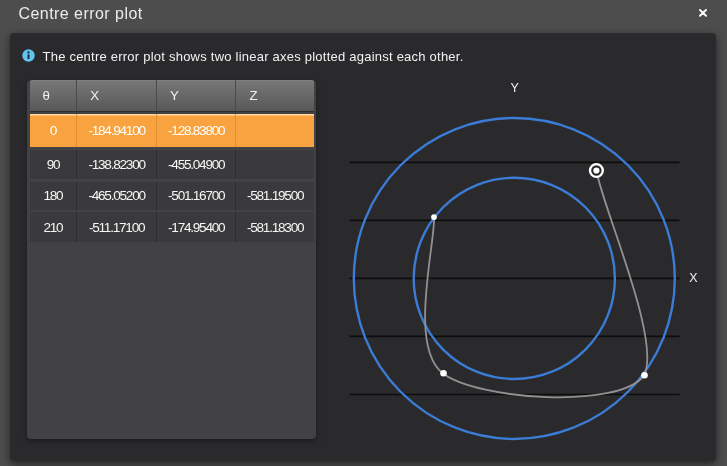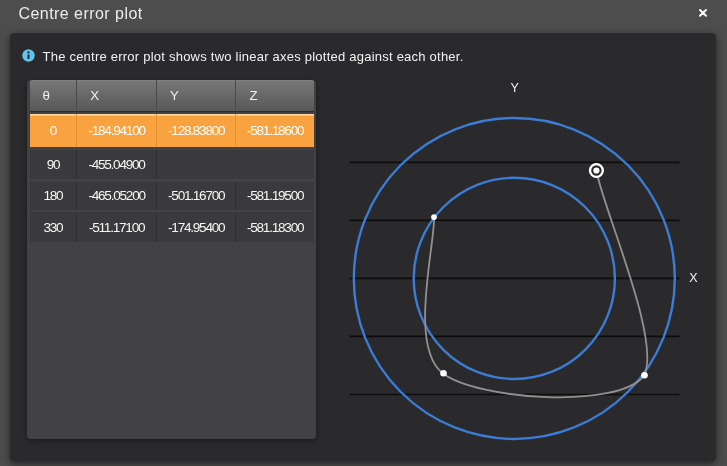--- a/index.html
+++ b/index.html
@@ -40,34 +40,34 @@
     <div class="thead">
       <div class="hc w0">θ</div>
       <div class="hc w1">X</div>
       <div class="hc w2">Y</div>
       <div class="hc w3">Z</div>
     </div>
     <div class="row orow" style="top:34px;">
       <div class="c w0">0</div>
       <div class="c w1">-184.94100</div>
       <div class="c w2">-128.83800</div>
-      <div class="c w3">-581.18600</div>
     </div>
     <div class="row drow" style="top:70.2px;">
       <div class="c w0">90</div>
+      <div class="c w1">-138.82300</div>
       <div class="c w2">-455.04900</div>
     </div>
     <div class="row drow" style="top:102.4px;height:27.8px;">
       <div class="c w0">180</div>
       <div class="c w1">-465.05200</div>
       <div class="c w2">-501.16700</div>
       <div class="c w3">-581.19500</div>
     </div>
     <div class="row drow" style="top:132.9px;height:29.8px;">
-      <div class="c w0">330</div>
+      <div class="c w0">210</div>
       <div class="c w1">-511.17100</div>
       <div class="c w2">-174.95400</div>
       <div class="c w3">-581.18300</div>
     </div>
   </div>
 
   <svg class="abs" id="plot" width="727" height="466" viewBox="0 0 727 466">
     <g stroke="#0d0d0d" stroke-width="1.7">
       <line x1="349.7" y1="162.3" x2="679.5" y2="162.3"></line>
       <line x1="349.7" y1="220.4" x2="679.5" y2="220.4"></line>

